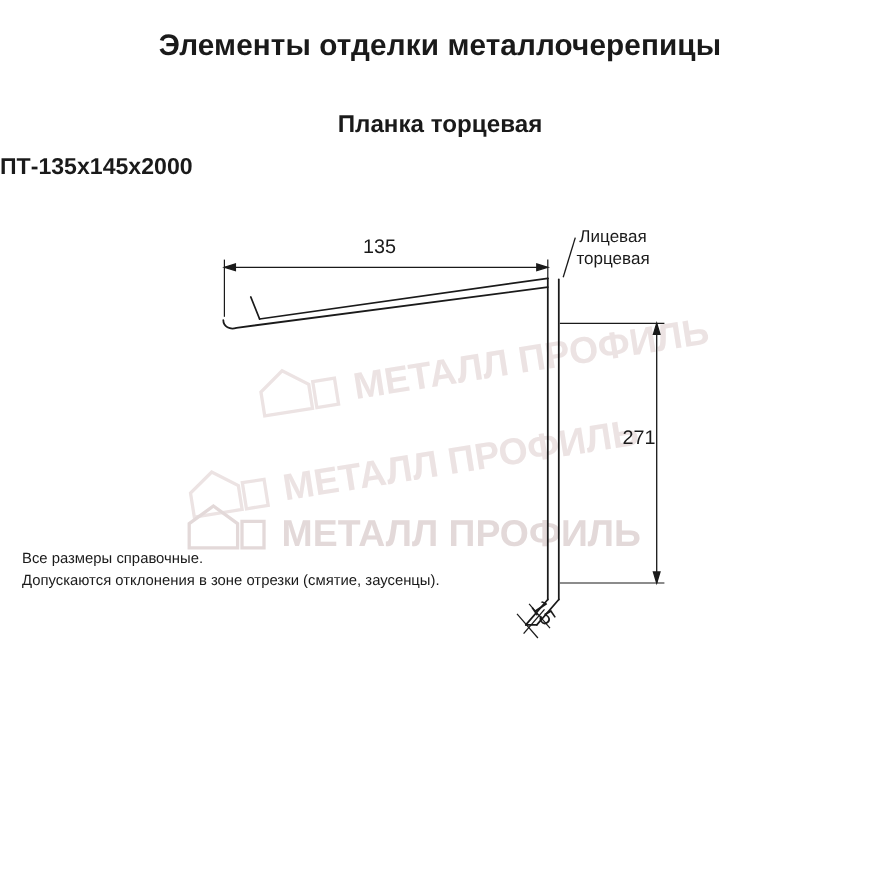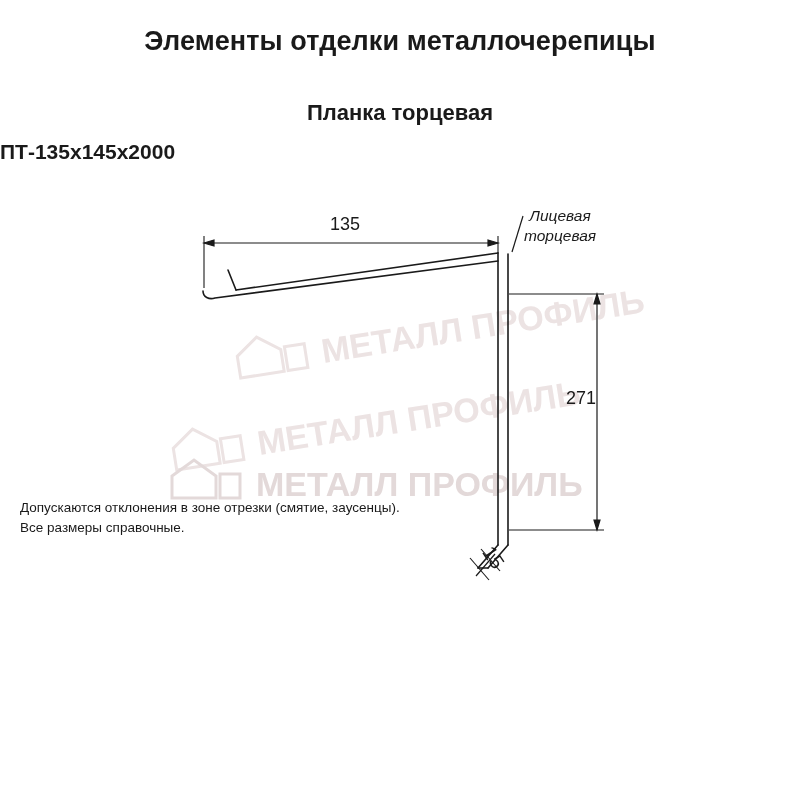--- a/index.html
+++ b/index.html
@@ -70,21 +70,20 @@
   }
   .wm1 { top: 300px; left: 232px; transform: rotate(-9deg); }
   .wm2 { top: 392px; left: 168px; transform: rotate(-9deg); }
   .wm3 { top: 452px; left: 168px; transform: rotate(0deg); }
   .label-face {
     position: absolute;
     font-size: 15.5px;
     line-height: 20px;
     text-align: center;
     color: #1a1a1a;
-    font-style: italic;
   }
   .dim-text {
     position: absolute;
     font-size: 18px;
     color: #1a1a1a;
   }
   .dim-135 { top: 214px; left: 330px; }
   .dim-145 { top: 388px; left: 566px; }
   .dim-15 {
     top: 546px;
@@ -173,17 +172,17 @@
   <div class="label-face" style="top:206px; left:524px;">
     <span>Лицевая</span><br>
     <span>торцевая</span>
   </div>
 
   <div class="dim-text dim-135">135</div>
   <div class="dim-text dim-145">271</div>
   <div class="dim-text dim-15">15</div>
 
   <div class="footnotes">
+    <span class="footnote-line">Все размеры справочные.</span>
     <span class="footnote-line">Допускаются отклонения в зоне отрезки (смятие, заусенцы).</span>
-    <span class="footnote-line">Все размеры справочные.</span>
   </div>
 
 </div>
 
 </body></html>

